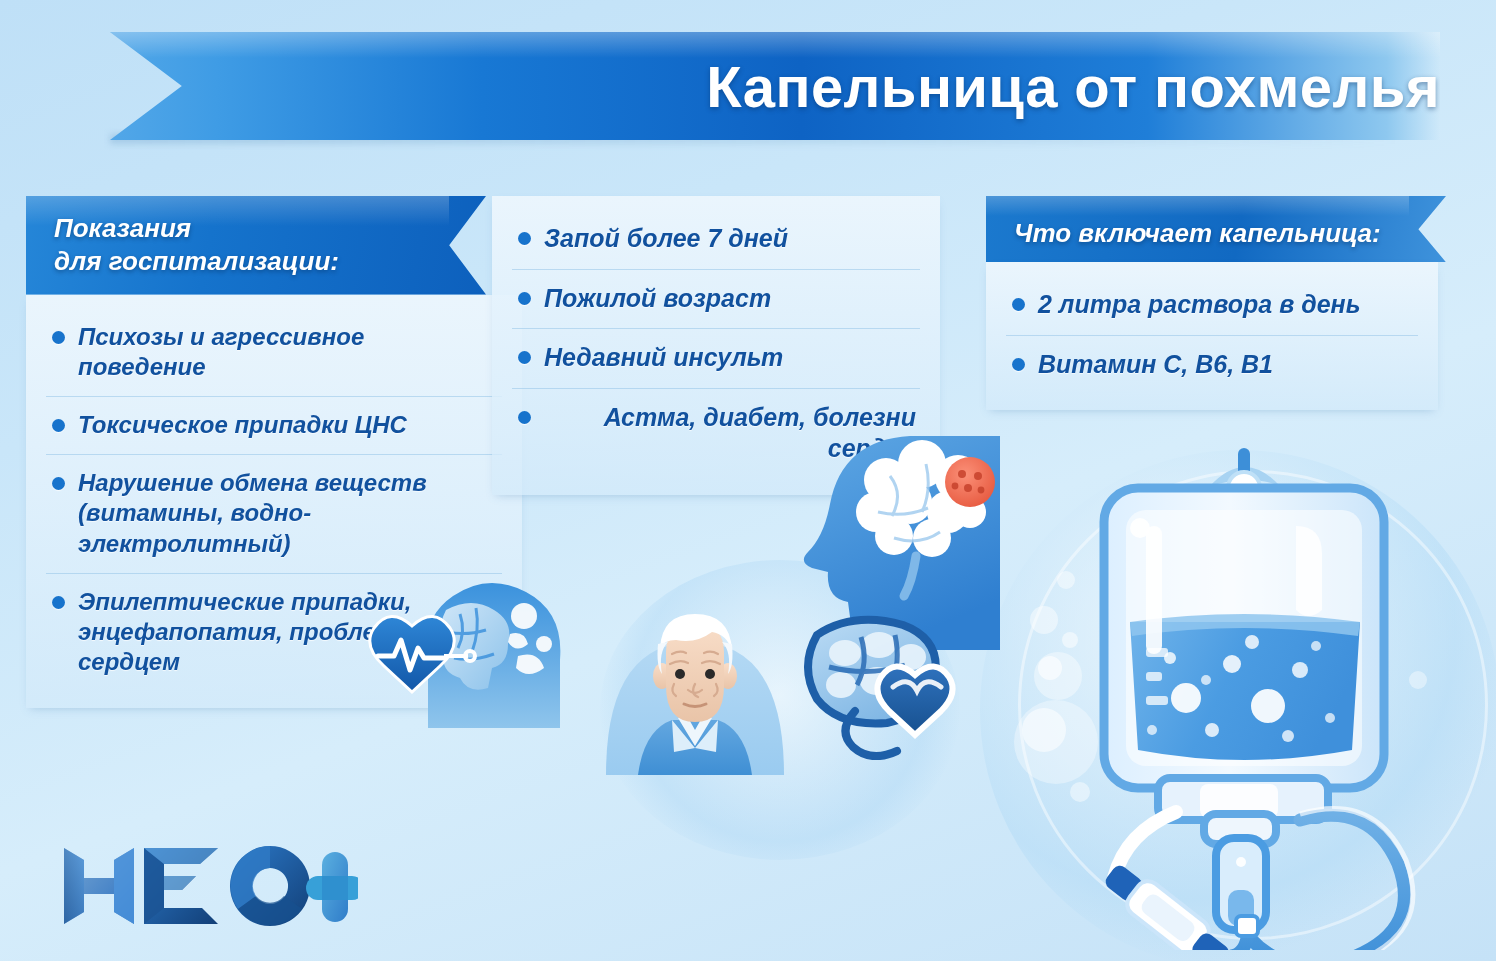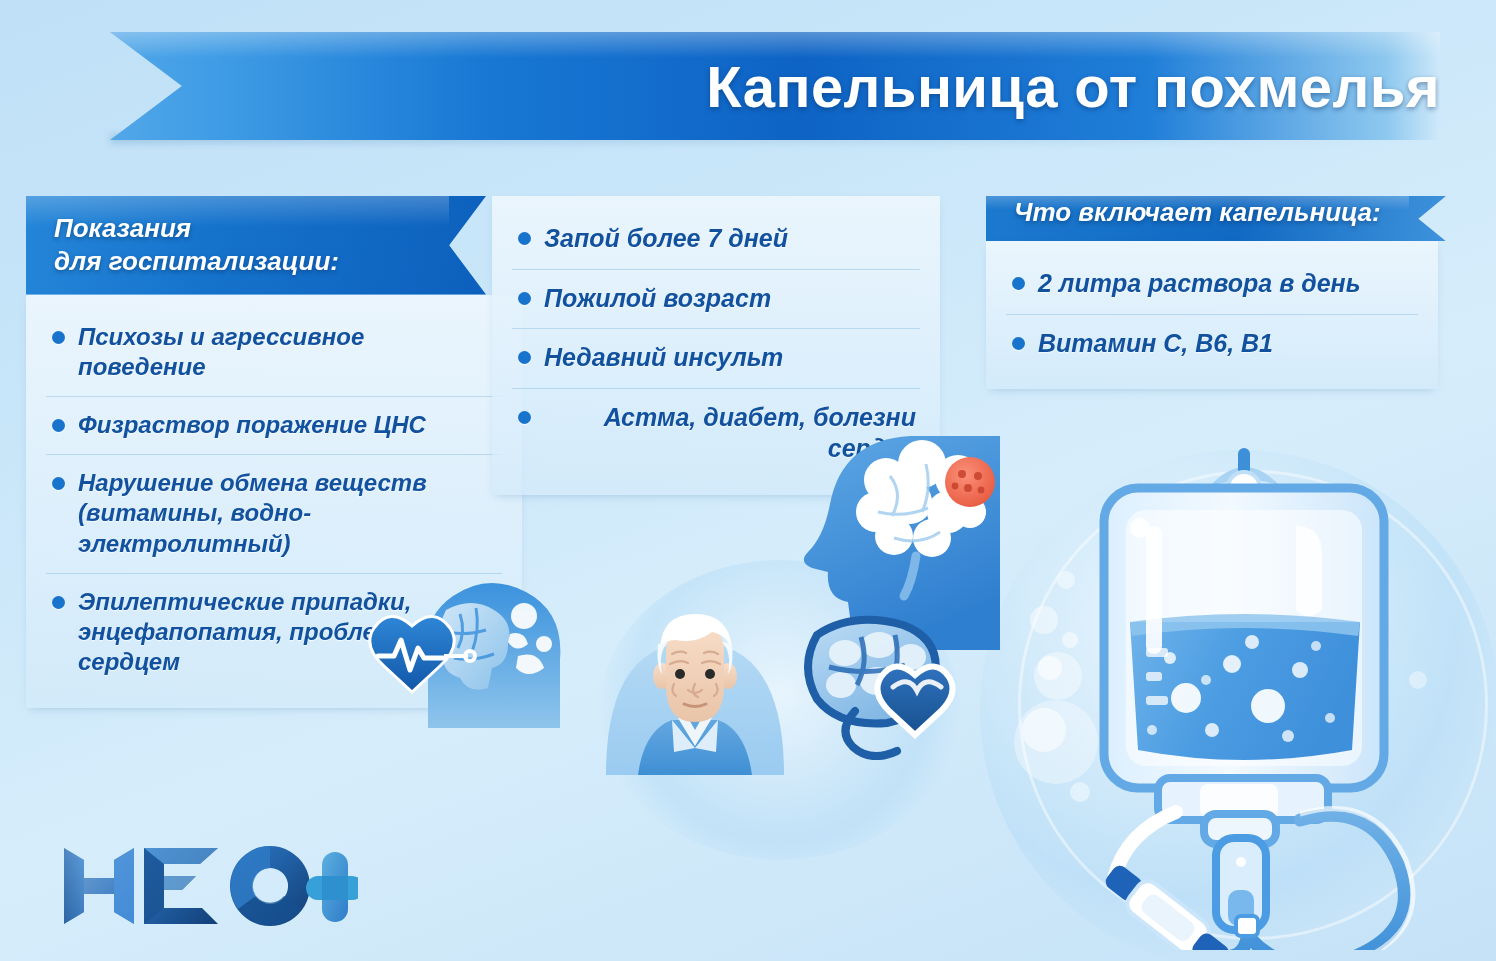--- a/index.html
+++ b/index.html
@@ -55,21 +55,21 @@
     -webkit-clip-path:polygon(0 0,100% 0,92% 50%,100% 100%,0 100%);
     clip-path:polygon(0 0,100% 0,92% 50%,100% 100%,0 100%);
   }
   #col-1 .col-header{
     width:480px;
     background:linear-gradient(100deg,#4e9fe2 0%,#2a86d8 35%,#1268bf 75%,#0d5cb6 100%);
     -webkit-clip-path:polygon(0 0,100% 0,92.5% 50%,100% 100%,0 100%);
     clip-path:polygon(0 0,100% 0,92.5% 50%,100% 100%,0 100%);
   }
   #col-2 .col-header{
-    width:460px;padding-top:0;padding-bottom:12px;
+    width:460px;padding-top:21px;padding-bottom:12px;
     background:linear-gradient(100deg,#1b79ce 0%,#1169c2 55%,#3f93dc 100%);
     -webkit-clip-path:polygon(0 0,100% 0,94% 50%,100% 100%,0 100%);
     clip-path:polygon(0 0,100% 0,94% 50%,100% 100%,0 100%);
   }
   .hdr-line{display:block;}
   .hdr-shine{position:absolute;left:0;top:0;height:30%;width:92%;
     background:linear-gradient(180deg,rgba(255,255,255,.22),rgba(255,255,255,0));pointer-events:none;}
 
   .col-body{
     position:relative;
@@ -120,21 +120,21 @@
     <span class="hdr-line">Показания</span>
     <span class="hdr-line">для госпитализации:</span>
   </div>
   <div class="col-body">
     <div class="item">
       <span class="bullet"></span>
       <span class="item-text">Психозы и агрессивное поведение</span>
     </div>
     <div class="item">
       <span class="bullet"></span>
-      <span class="item-text">Физраствор поражение ЦНС</span>
+      <span class="item-text">Токсическое припадки ЦНС</span>
     </div>
     <div class="item">
       <span class="bullet"></span>
       <span class="item-text">Нарушение обмена веществ (витамины, водно-электролитный)</span>
     </div>
     <div class="item">
       <span class="bullet"></span>
       <span class="item-text">Эпилептические припадки, энцефапопатия, проблемы с сердцем</span>
     </div>
   </div>

